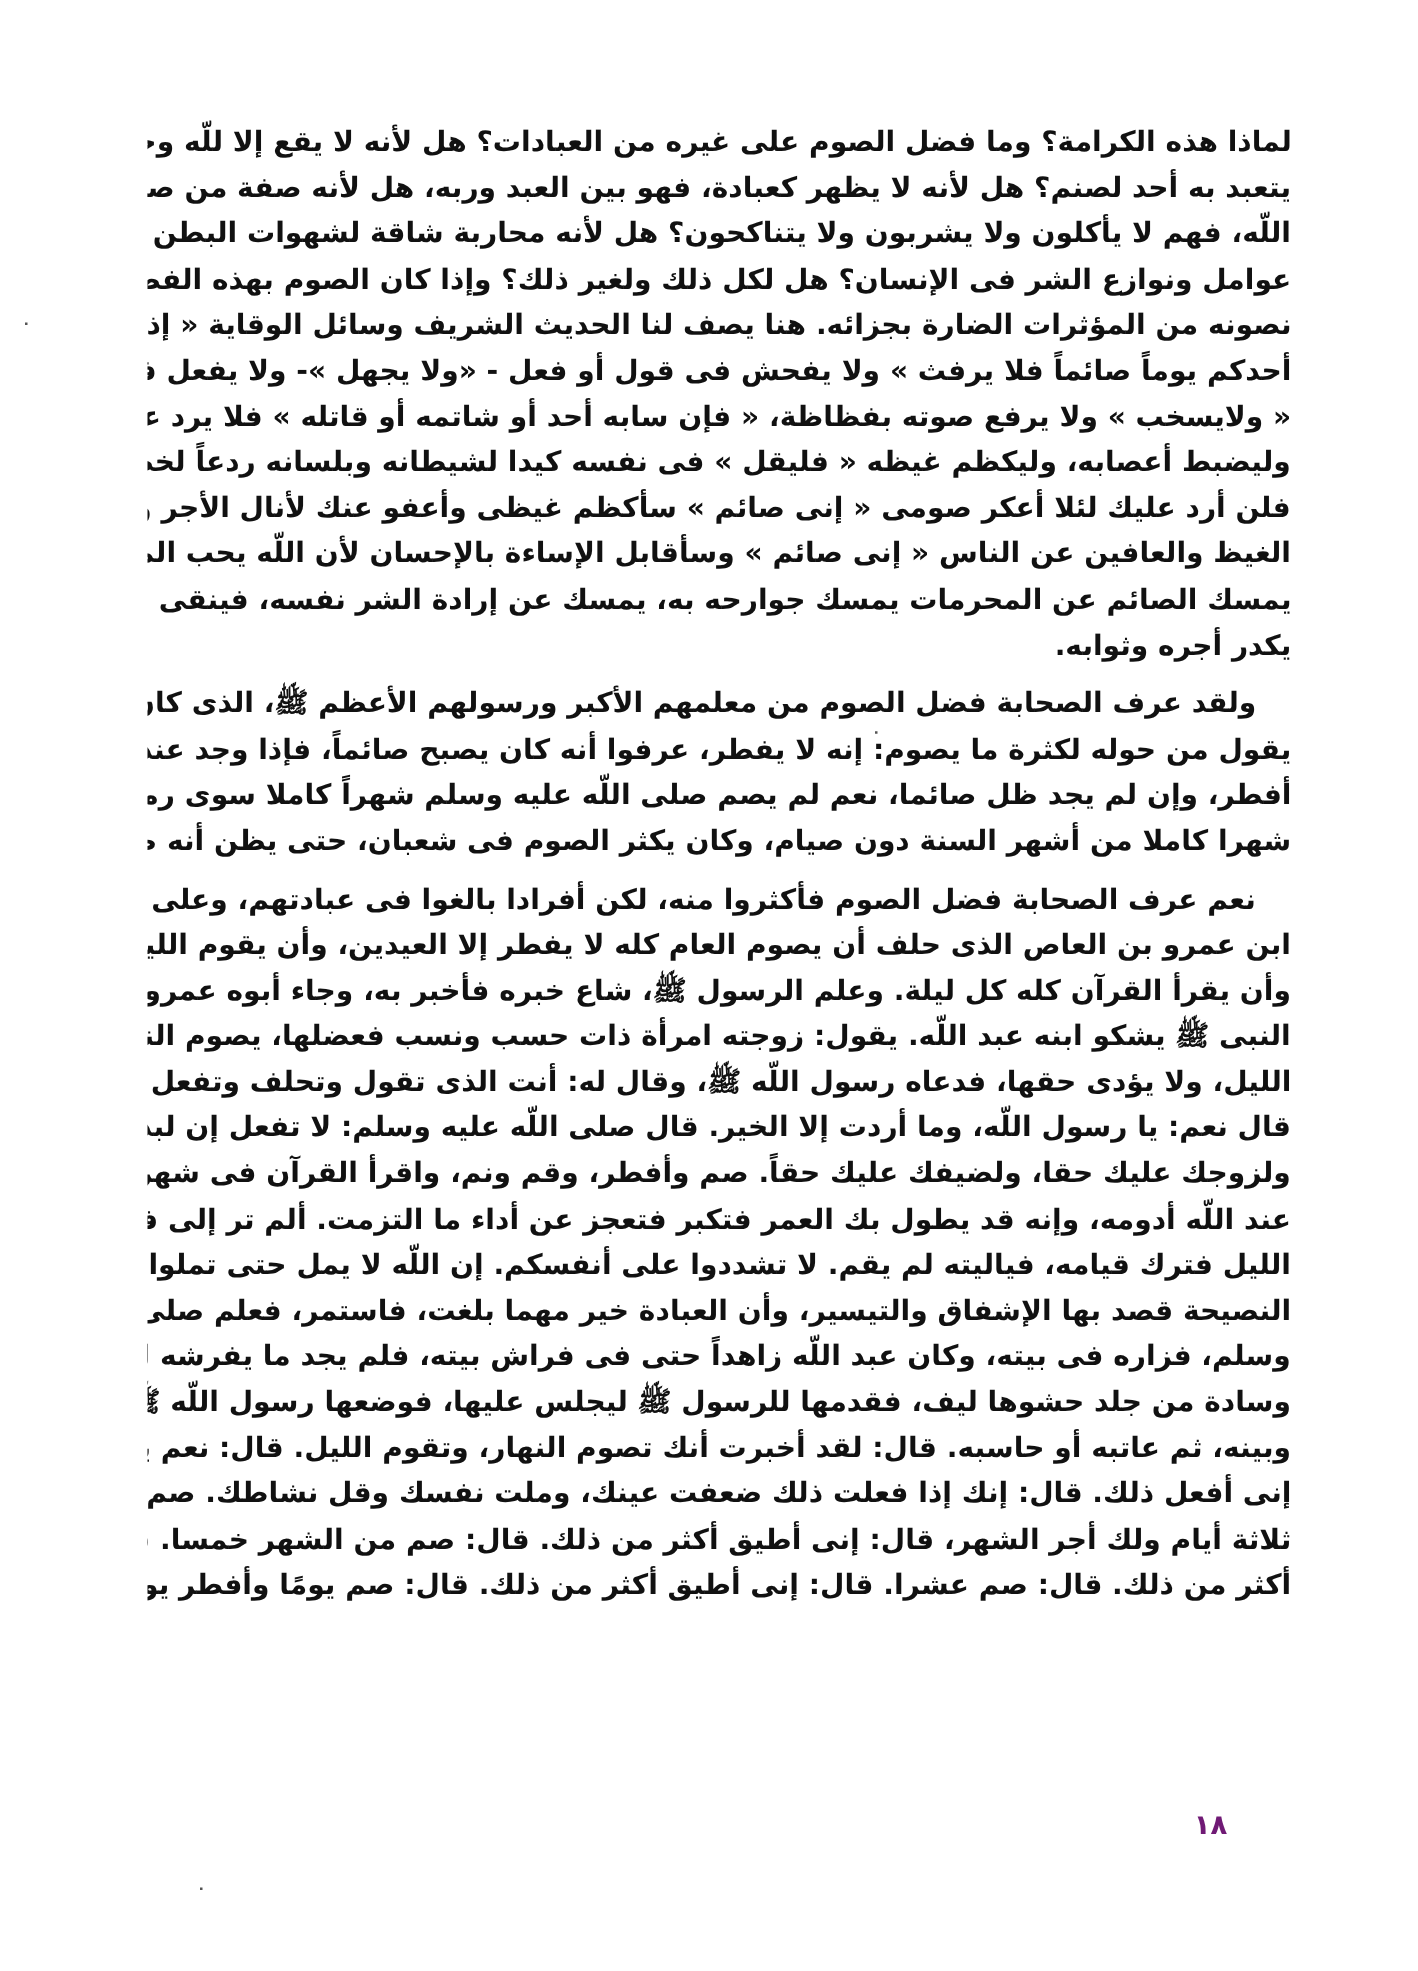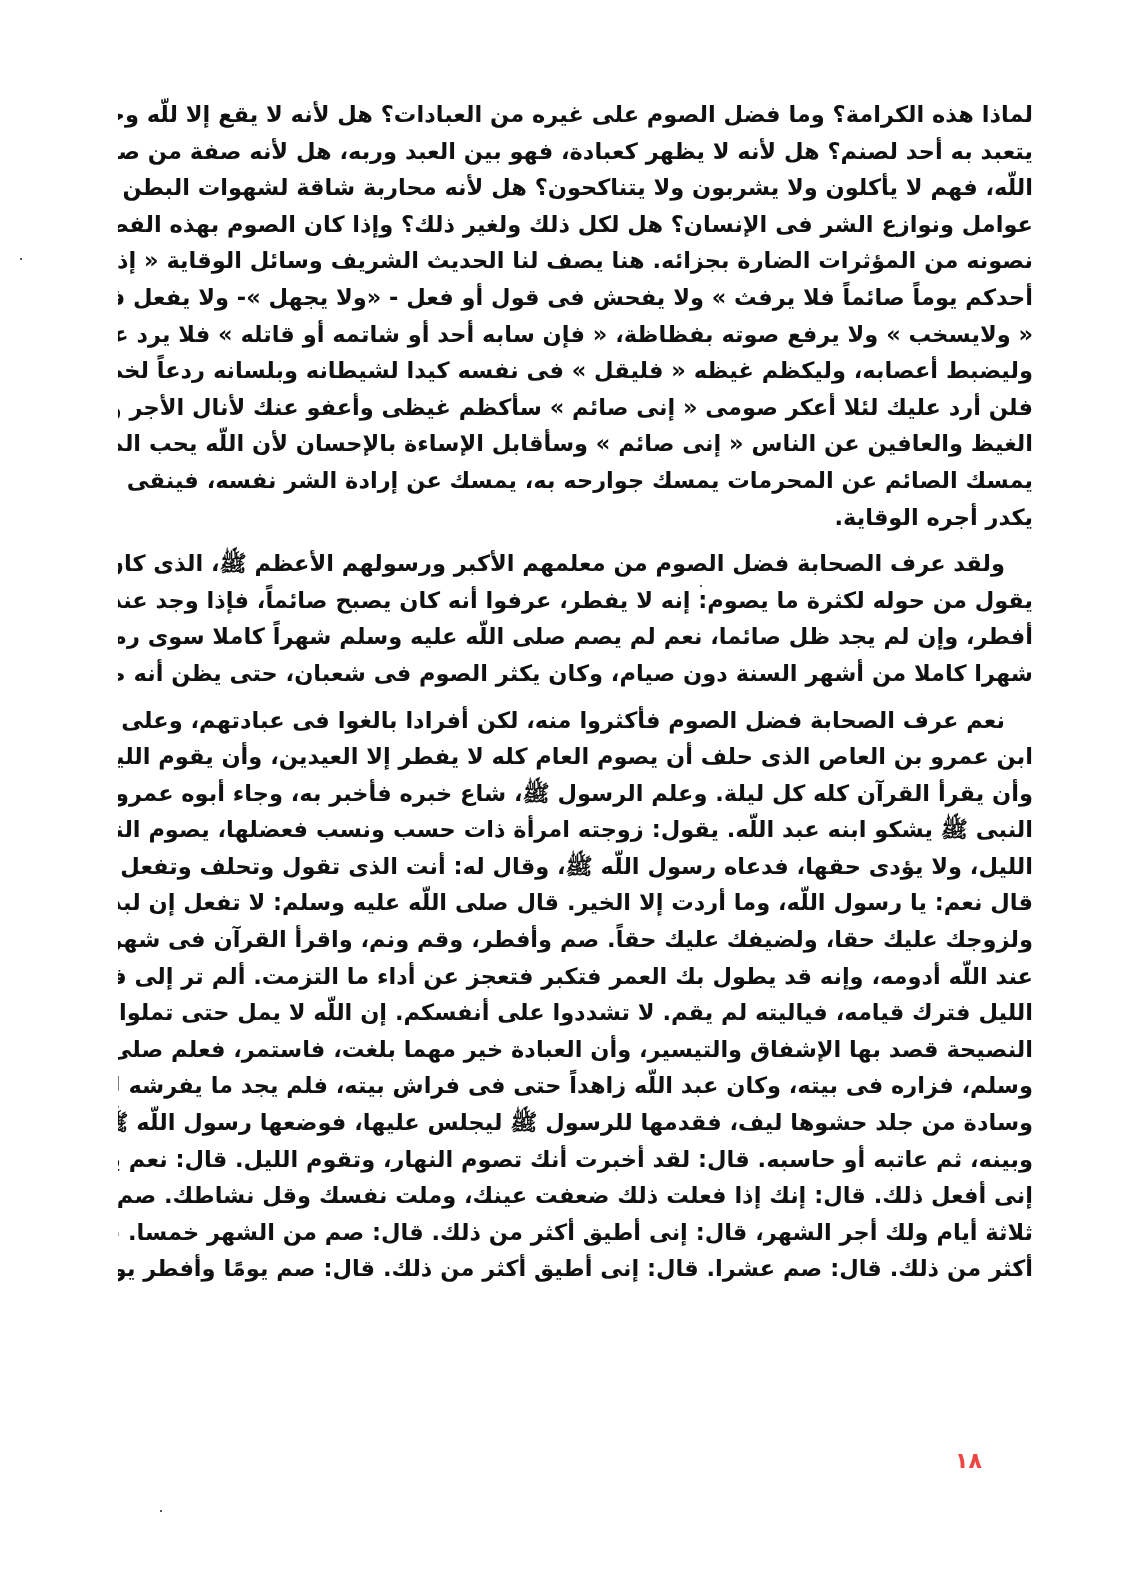--- a/index.html
+++ b/index.html
@@ -48,21 +48,21 @@
     .line.first-indent {
       padding-right: 28px;
     }
     .page-number {
       position: absolute;
       left: 955px;
       top: 1448px;
       font-size: 22px;
       font-weight: bold;
       direction: rtl;
-      color: #ef4444;
+      color: #701a75;
     }
     .speck {
       position: absolute;
       width: 2px;
       height: 2px;
       background: #555;
     }
   </style>
 </head>
 <body>
@@ -73,21 +73,21 @@
       <span class="line">يتعبد به أحد لصنم؟ هل لأنه لا يظهر كعبادة، فهو بين العبد وربه، هل لأنه صفة من صفات ملائكة</span>
       <span class="line">اللّه، فهم لا يأكلون ولا يشربون ولا يتناكحون؟ هل لأنه محاربة شاقة لشهوات البطن والفرج أقوى</span>
       <span class="line">عوامل ونوازع الشر فى الإنسان؟ هل لكل ذلك ولغير ذلك؟ وإذا كان الصوم بهذه الفضيلة فكيف</span>
       <span class="line">نصونه من المؤثرات الضارة بجزائه. هنا يصف لنا الحديث الشريف وسائل الوقاية « إذا أصبح</span>
       <span class="line">أحدكم يوماً صائماً فلا يرفث » ولا يفحش فى قول أو فعل - «ولا يجهل »- ولا يفعل فعل الجاهلين</span>
       <span class="line">« ولايسخب » ولا يرفع صوته بفظاظة، « فإن سابه أحد أو شاتمه أو قاتله » فلا يرد عليه بالمثل،</span>
       <span class="line">وليضبط أعصابه، وليكظم غيظه « فليقل » فى نفسه كيدا لشيطانه وبلسانه ردعاً لخصمه « إنى صائم »</span>
       <span class="line">فلن أرد عليك لئلا أعكر صومى « إنى صائم » سأكظم غيظى وأعفو عنك لأنال الأجر ومثوبة الكاظمين</span>
       <span class="line">الغيظ والعافين عن الناس « إنى صائم » وسأقابل الإساءة بالإحسان لأن اللّه يحب المحسنين، وهكذا</span>
       <span class="line">يمسك الصائم عن المحرمات يمسك جوارحه به، يمسك عن إرادة الشر نفسه، فينقى صيامه مما</span>
-      <span class="line last">يكدر أجره الوقاية.</span>
+      <span class="line last">يكدر أجره وثوابه.</span>
     </div>
   <div class="para gap" id="p1">
       <span class="line first-indent">ولقد عرف الصحابة فضل الصوم من معلمهم الأكبر ورسولهم الأعظم ﷺ، الذى كان يصوم حتى</span>
       <span class="line">يقول من حوله لكثرة ما يصوم: إنه لا يفطر، عرفوا أنه كان يصبح صائماً، فإذا وجد عند أهله طعاماً</span>
       <span class="line">أفطر، وإن لم يجد ظل صائما، نعم لم يصم صلى اللّه عليه وسلم شهراً كاملا سوى رمضان، ولم يفطر</span>
       <span class="line last">شهرا كاملا من أشهر السنة دون صيام، وكان يكثر الصوم فى شعبان، حتى يظن أنه صامه كله.</span>
     </div>
   <div class="para gap" id="p2">
       <span class="line first-indent">نعم عرف الصحابة فضل الصوم فأكثروا منه، لكن أفرادا بالغوا فى عبادتهم، وعلى رأسهم عبداللّه</span>
       <span class="line">ابن عمرو بن العاص الذى حلف أن يصوم العام كله لا يفطر إلا العيدين، وأن يقوم الليل كله لا ينام،</span>

